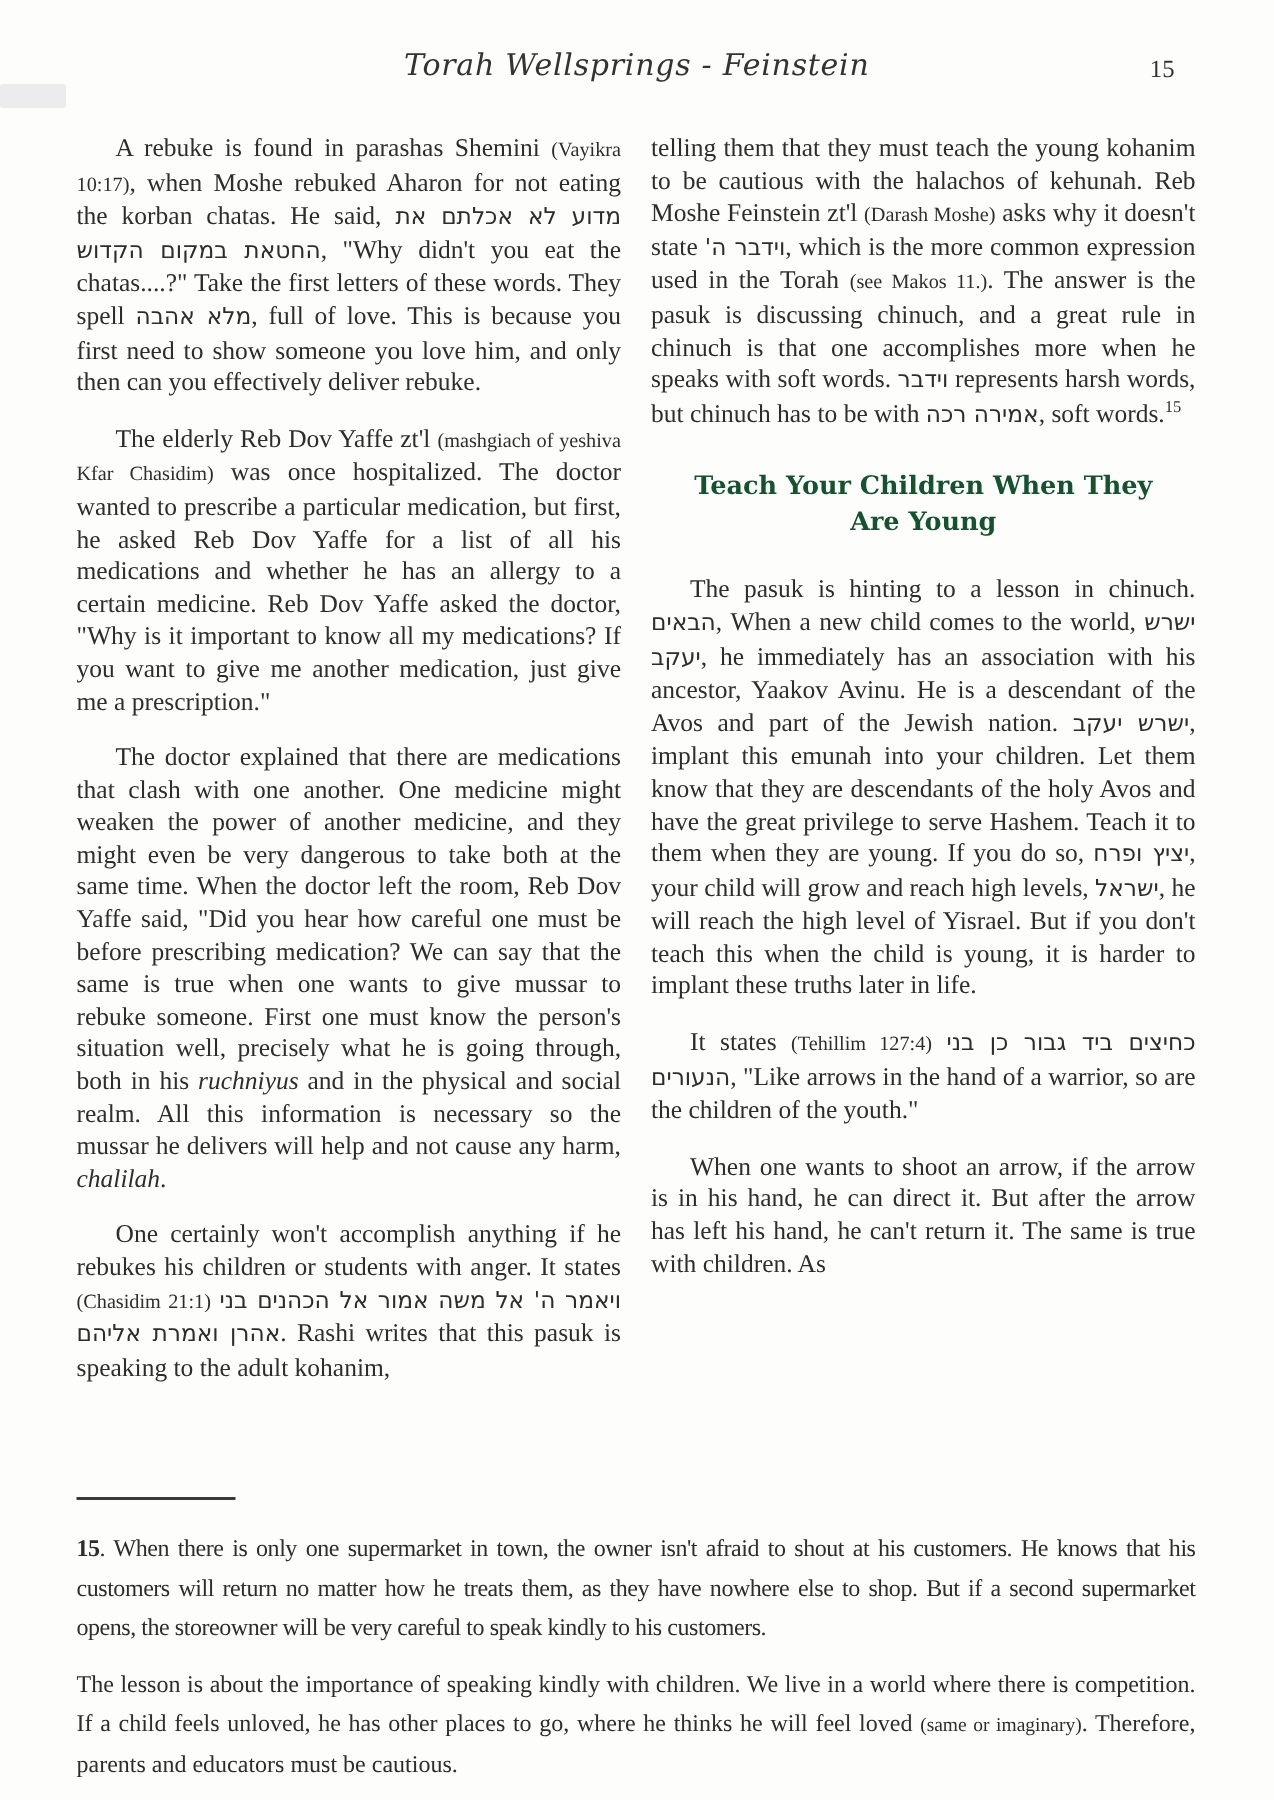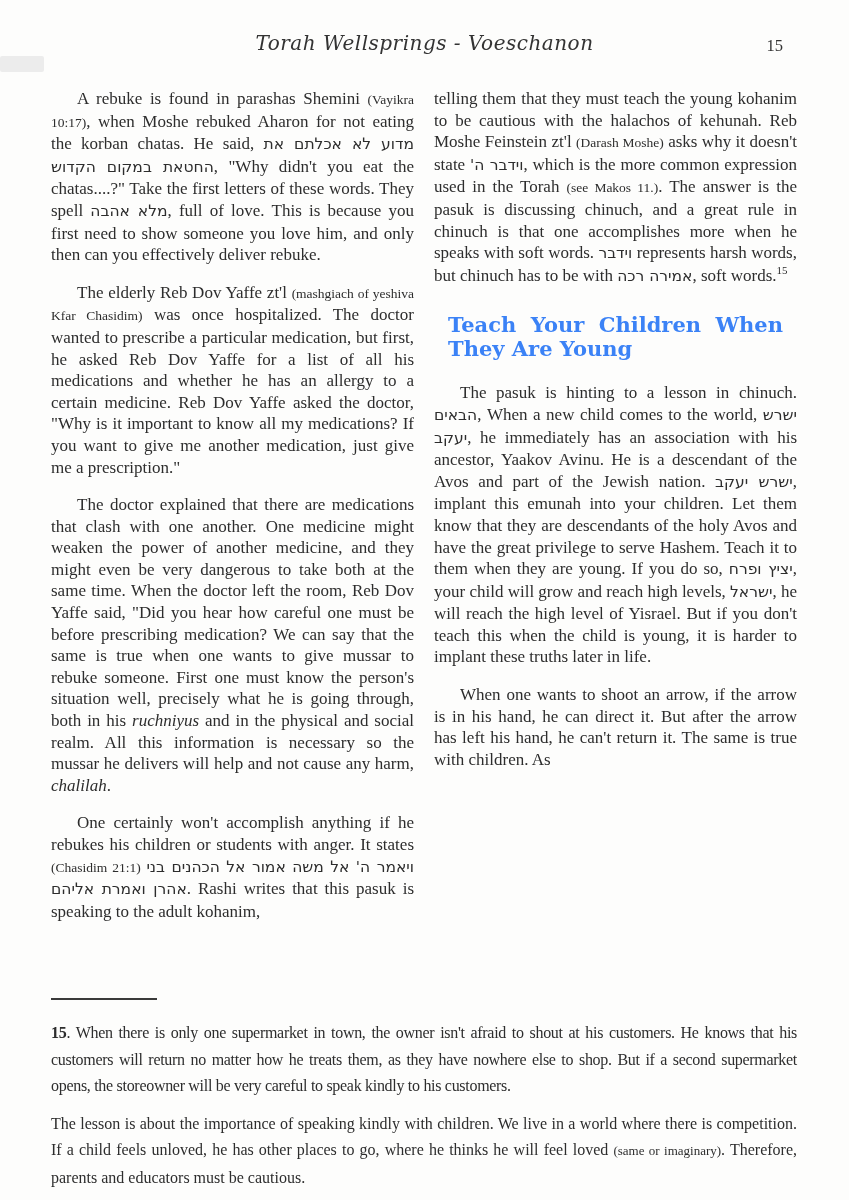--- a/index.html
+++ b/index.html
@@ -51,26 +51,27 @@
     flex: 1 1 0;
     text-align: justify;
     font-size: 17px;
     line-height: 21.6px;
     hyphens: none;
   }
   .para { margin: 12px 0 16px; text-indent: 0; }
   .para.indent { text-indent: 26px; }
   .section-heading {
     font-family: "DejaVu Serif", serif;
-    font-size: 21px;
+    font-size: 17px;
     font-weight: bold;
+    text-align: center;
     text-indent: 0;
     line-height: 23.5px;
     margin: 26px 14px 22px;
-    color: #3b82f6;
+    color: #14532d;
   }
   .run-small { font-size: 13.5px; }
   .run-heb {
     font-family: "DejaVu Serif", "DejaVu Sans", serif;
     font-size: 15.5px;
   }
   .run-i { font-style: italic; }
   .run-b { font-weight: bold; }
   sup.run-sup { font-size: 11px; line-height: 0; }
   .footnote {
@@ -90,35 +91,36 @@
   .footnote .para.tight { letter-spacing: -0.3px; }
   .footnote .run-small { font-size: 13px; }
 </style>
 </head>
 <body>
 
 <div class="page">
   <div class="artifact"></div>
 
   <div class="header">
-    <span class="header-title">Torah Wellsprings - Voeschanon</span>
+    <span class="header-title">Torah Wellsprings - Feinstein</span>
   </div>
   <div class="page-num">15</div>
 
   <div class="columns">
     <div class="col">
         <p class="para indent"><span>A rebuke is found in parashas Shemini </span><span class="run-small">(Vayikra 10:17)</span><span>, when Moshe rebuked Aharon for not eating the korban chatas. He said, </span><span class="run-heb" dir="rtl">מדוע לא אכלתם את החטאת במקום הקדוש</span><span>, "Why didn't you eat the chatas....?" Take the first letters of these words. They spell </span><span class="run-heb" dir="rtl">מלא אהבה</span><span>, full of love. This is because you first need to show someone you love him, and only then can you effectively deliver rebuke.</span></p>
         <p class="para indent"><span>The elderly Reb Dov Yaffe zt'l </span><span class="run-small">(mashgiach of yeshiva Kfar Chasidim)</span><span> was once hospitalized. The doctor wanted to prescribe a particular medication, but first, he asked Reb Dov Yaffe for a list of all his medications and whether he has an allergy to a certain medicine. Reb Dov Yaffe asked the doctor, "Why is it important to know all my medications? If you want to give me another medication, just give me a prescription."</span></p>
         <p class="para indent"><span>The doctor explained that there are medications that clash with one another. One medicine might weaken the power of another medicine, and they might even be very dangerous to take both at the same time. When the doctor left the room, Reb Dov Yaffe said, "Did you hear how careful one must be before prescribing medication? We can say that the same is true when one wants to give mussar to rebuke someone. First one must know the person's situation well, precisely what he is going through, both in his </span><span class="run-i">ruchniyus</span><span> and in the physical and social realm. All this information is necessary so the mussar he delivers will help and not cause any harm, </span><span class="run-i">chalilah</span><span>.</span></p>
         <p class="para indent"><span>One certainly won't accomplish anything if he rebukes his children or students with anger. It states </span><span class="run-small">(Chasidim 21:1)</span><span> </span><span class="run-heb" dir="rtl">ויאמר ה' אל משה אמור אל הכהנים בני אהרן ואמרת אליהם</span><span>. Rashi writes that this pasuk is speaking to the adult kohanim,</span></p>
       </div>
     <div class="col">
         <p class="para"><span>telling them that they must teach the young kohanim to be cautious with the halachos of kehunah. Reb Moshe Feinstein zt'l </span><span class="run-small">(Darash Moshe)</span><span> asks why it doesn't state </span><span class="run-heb" dir="rtl">וידבר ה'</span><span>, which is the more common expression used in the Torah </span><span class="run-small">(see Makos 11.)</span><span>. The answer is the pasuk is discussing chinuch, and a great rule in chinuch is that one accomplishes more when he speaks with soft words. </span><span class="run-heb" dir="rtl">וידבר</span><span> represents harsh words, but chinuch has to be with </span><span class="run-heb" dir="rtl">אמירה רכה</span><span>, soft words.</span><sup class="run-sup">15</sup></p>
         <h2 class="section-heading">Teach Your Children When They Are Young</h2>
         <p class="para indent"><span>The pasuk is hinting to a lesson in chinuch. </span><span class="run-heb" dir="rtl">הבאים</span><span>, When a new child comes to the world, </span><span class="run-heb" dir="rtl">ישרש יעקב</span><span>, he immediately has an association with his ancestor, Yaakov Avinu. He is a descendant of the Avos and part of the Jewish nation. </span><span class="run-heb" dir="rtl">ישרש יעקב</span><span>, implant this emunah into your children. Let them know that they are descendants of the holy Avos and have the great privilege to serve Hashem. Teach it to them when they are young. If you do so, </span><span class="run-heb" dir="rtl">יציץ ופרח</span><span>, your child will grow and reach high levels, </span><span class="run-heb" dir="rtl">ישראל</span><span>, he will reach the high level of Yisrael. But if you don't teach this when the child is young, it is harder to implant these truths later in life.</span></p>
+        <p class="para indent"><span>It states </span><span class="run-small">(Tehillim 127:4)</span><span> </span><span class="run-heb" dir="rtl">כחיצים ביד גבור כן בני הנעורים</span><span>, "Like arrows in the hand of a warrior, so are the children of the youth."</span></p>
         <p class="para indent"><span>When one wants to shoot an arrow, if the arrow is in his hand, he can direct it. But after the arrow has left his hand, he can't return it. The same is true with children. As</span></p>
       </div>
   </div>
 
   <div class="footnote">
     <div class="footnote-divider"></div>
     <div>
         <p class="para tight"><span class="run-b">15</span><span>. When there is only one supermarket in town, the owner isn't afraid to shout at his customers. He knows that his customers will return no matter how he treats them, as they have nowhere else to shop. But if a second supermarket opens, the storeowner will be very careful to speak kindly to his customers.</span></p>
         <p class="para"><span>The lesson is about the importance of speaking kindly with children. We live in a world where there is competition. If a child feels unloved, he has other places to go, where he thinks he will feel loved </span><span class="run-small">(same or imaginary)</span><span>. Therefore, parents and educators must be cautious.</span></p>
       </div>

